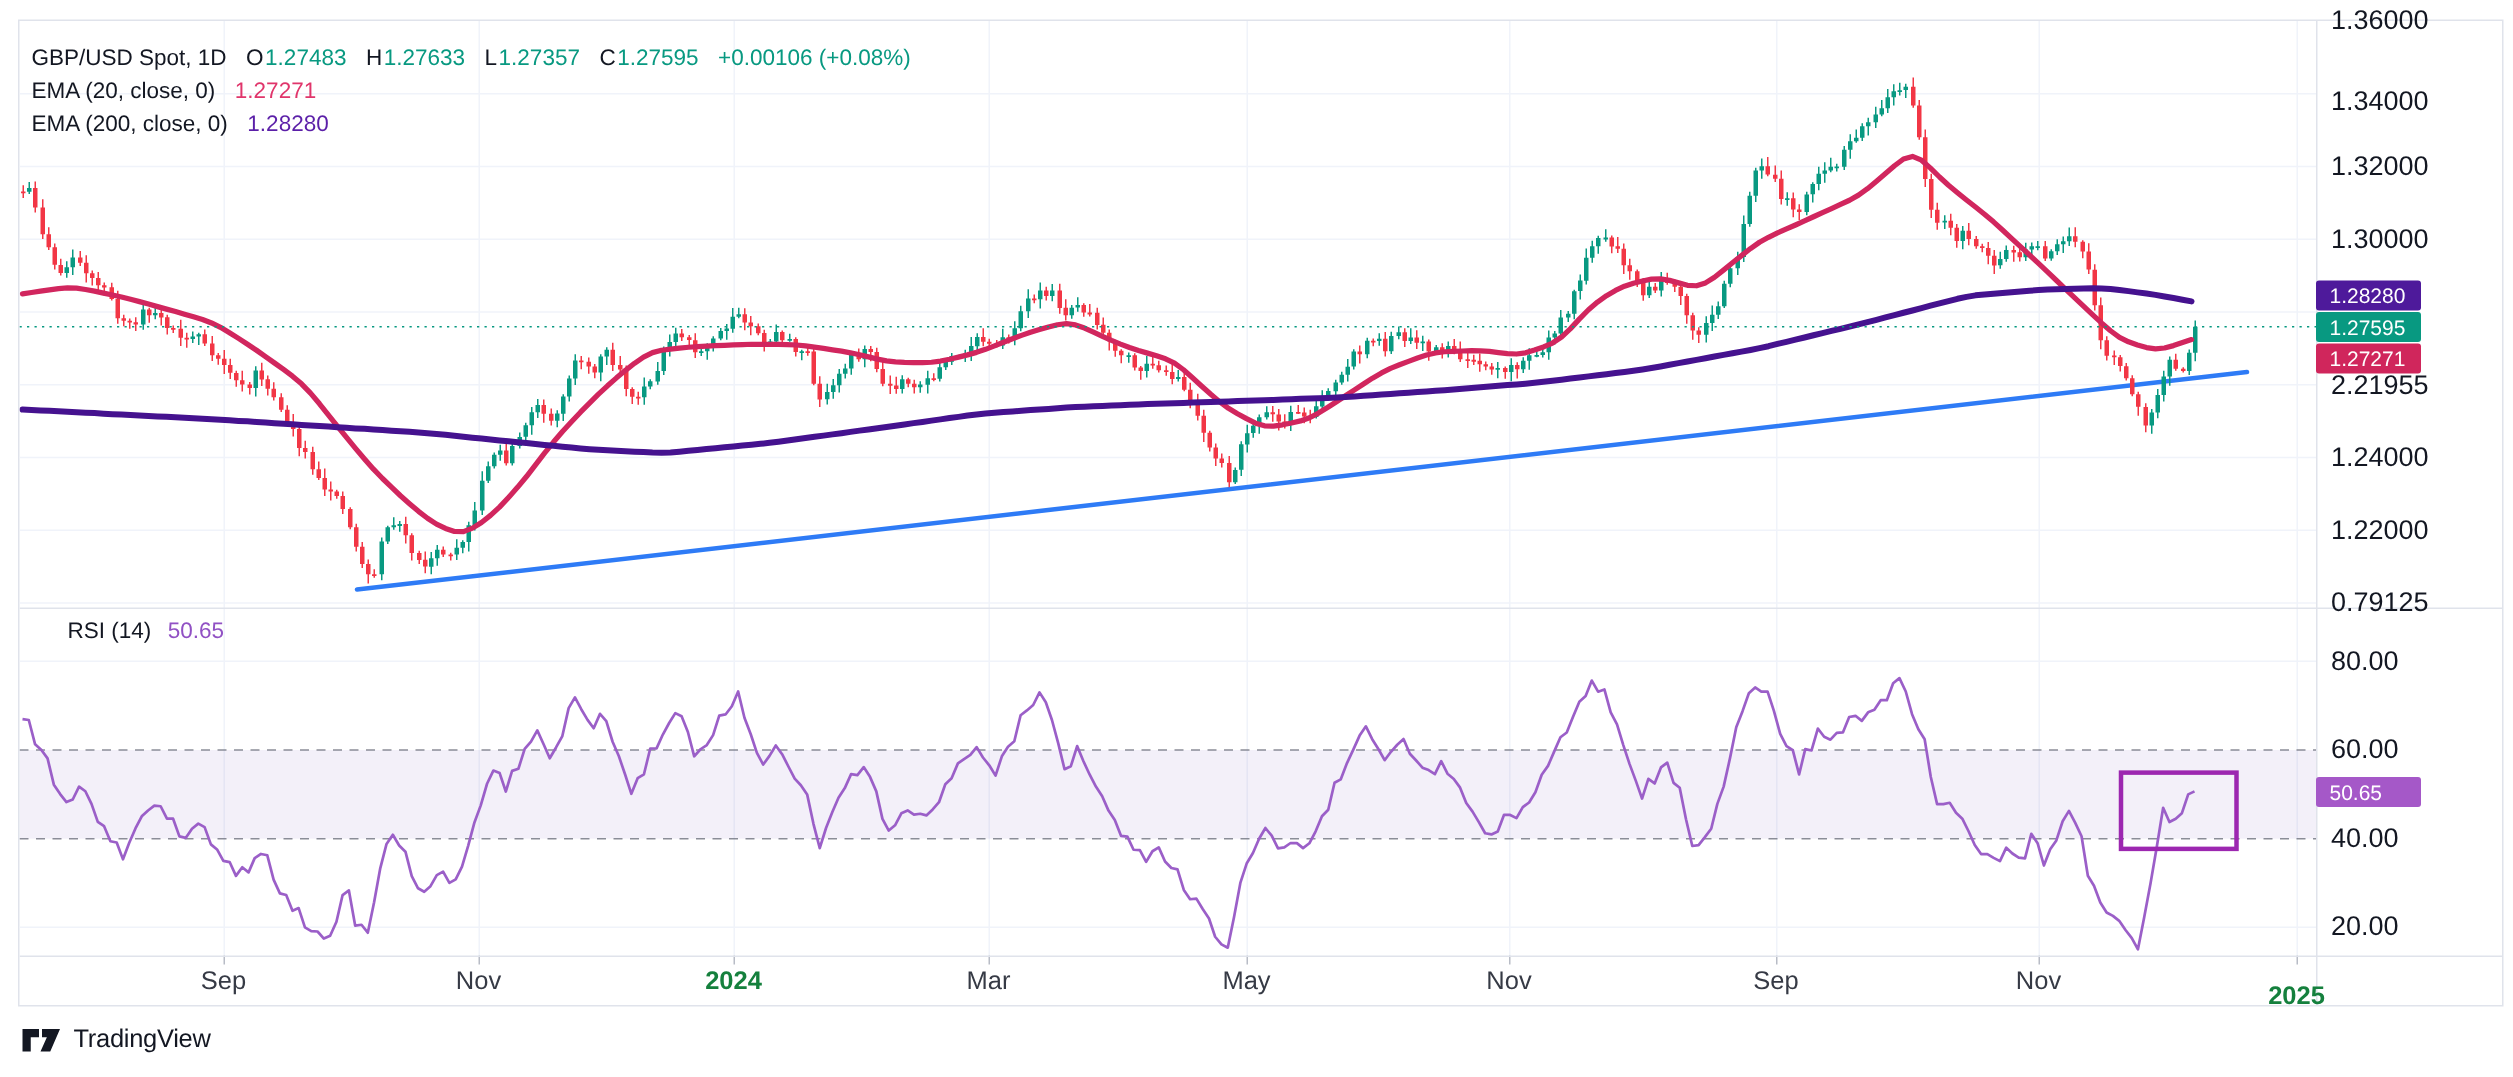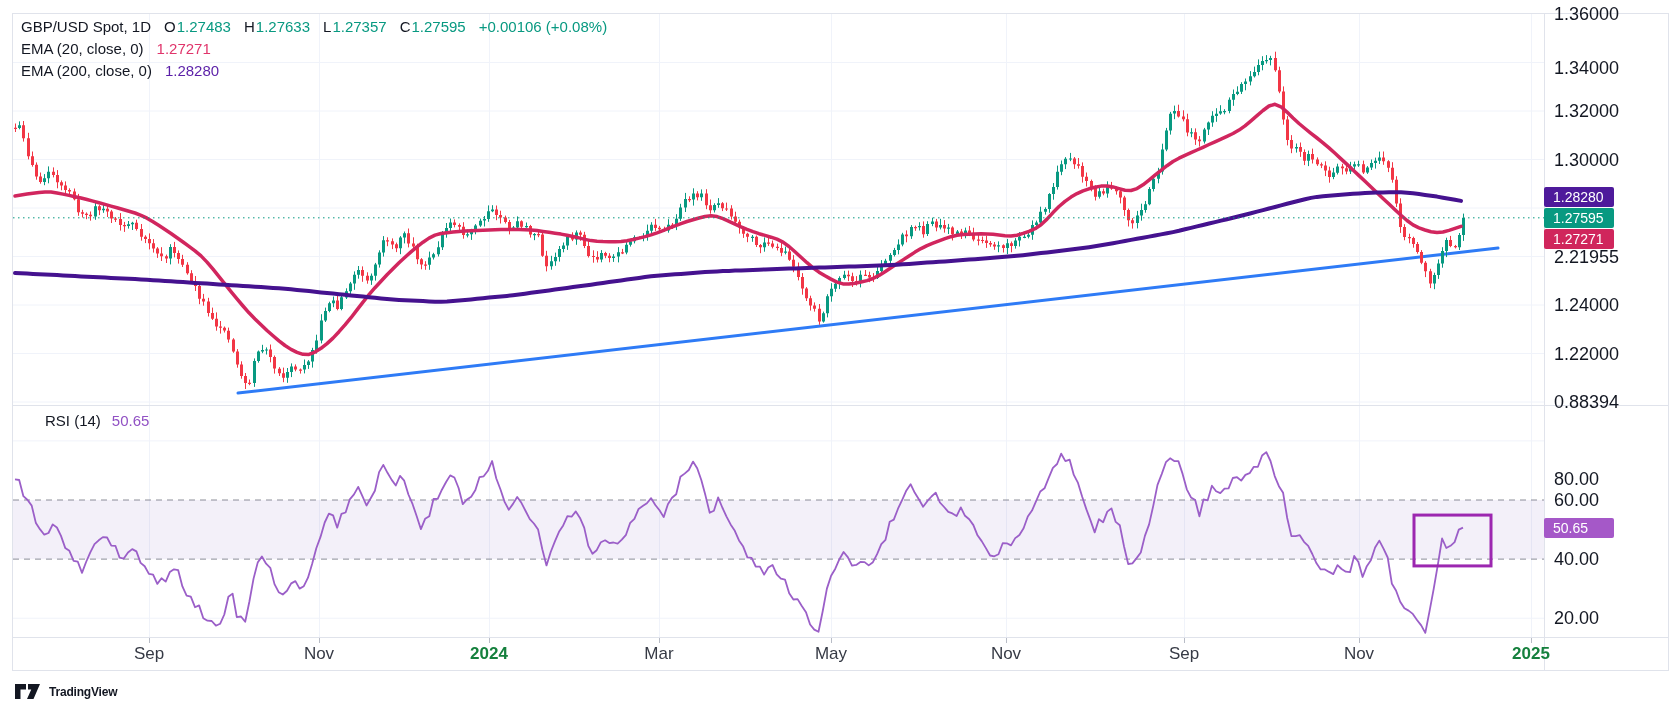--- a/index.html
+++ b/index.html
@@ -1,37 +1,37 @@
 <!DOCTYPE html>
 <html><head>
 <meta charset="utf-8">
 <style>
   html,body{margin:0;padding:0;background:#ffffff;width:1675px;height:718px;overflow:hidden;
     font-family:"Liberation Sans",sans-serif;-webkit-font-smoothing:antialiased;}
   .widget{position:absolute;left:12px;top:13px;width:1655px;height:656px;box-sizing:content-box;
     border:1px solid #e0e3eb;background:#fff;}
   #plot-svg{position:absolute;left:0;top:0;}
-  .legend{position:absolute;left:8px;top:2px;z-index:6;font-size:15px;color:#131722;line-height:22px;}
+  .legend{position:absolute;left:8px;top:14px;z-index:6;font-size:15px;color:#131722;line-height:22px;}
   .legend .row{display:flex;align-items:center;gap:13px;white-space:nowrap;}
   .legend .pair{display:flex;gap:1px;}
   .legend .k{color:#131722;}
   .v-teal{color:#089981;}
   .v-crimson{color:#e0356b;}
   .v-purple{color:#5b1fa8;}
   .v-rsi{color:#9151c4;}
   .rsi-legend{position:absolute;left:8px;z-index:6;font-size:15px;color:#131722;display:flex;gap:11px;white-space:nowrap;}
   .price-axis{position:absolute;top:0;height:656px;z-index:5;}
   .axis-tick{position:absolute;left:10px;transform:translateY(-50%);font-size:18px;color:#131722;white-space:nowrap;}
   .axis-badge{position:absolute;left:0;width:70px;height:20px;border-radius:2px;color:#fff;
     font-size:14px;line-height:20px;padding-left:9px;box-sizing:border-box;white-space:nowrap;}
   .time-axis{position:absolute;left:0;z-index:5;}
   .time-tick{position:absolute;top:7px;transform:translateX(-50%);font-size:17px;color:#363a45;white-space:nowrap;}
   .time-tick.bold{font-weight:700;color:#15803d;}
   .footer{position:absolute;left:14px;top:683px;display:flex;align-items:center;gap:8px;z-index:2;}
-  .footer .brand{font-size:12px;font-weight:700;color:#131722;letter-spacing:-0.2px;text-align:right;}
+  .footer .brand{font-size:17px;font-weight:400;color:#131722;letter-spacing:-0.2px;text-align:right;}
 </style>
 </head>
 <body>
 
 <div class="widget">
   <svg id="plot-svg" width="1655" height="656" viewBox="0 0 1655 656">
       <line x1="136.5" y1="0" x2="136.5" y2="623" stroke="#f0f3fa" stroke-width="1"></line>
       <line x1="136.5" y1="623" x2="136.5" y2="629" stroke="#b8bcc6" stroke-width="1"></line>
       <line x1="306.5" y1="0" x2="306.5" y2="623" stroke="#f0f3fa" stroke-width="1"></line>
       <line x1="306.5" y1="623" x2="306.5" y2="629" stroke="#b8bcc6" stroke-width="1"></line>
@@ -114,40 +114,40 @@
   </div>
 
   <div class="price-axis" id="price-axis" style="left: 1531px; width: 124px;">
       <div class="axis-tick" style="top: 0px;">1.36000</div>
       <div class="axis-tick" style="top: 54px;">1.34000</div>
       <div class="axis-tick" style="top: 97px;">1.32000</div>
       <div class="axis-tick" style="top: 145.5px;">1.30000</div>
       <div class="axis-tick" style="top: 242.5px;">2.21955</div>
       <div class="axis-tick" style="top: 291px;">1.24000</div>
       <div class="axis-tick" style="top: 339.5px;">1.22000</div>
-      <div class="axis-tick" style="top: 388px;">0.88394</div>
-      <div class="axis-tick" style="top: 426.88px; margin-top: 38px;">80.00</div>
+      <div class="axis-tick" style="top: 388px;">0.79125</div>
+      <div class="axis-tick" style="top: 426.88px;">80.00</div>
       <div class="axis-tick" style="top: 486px;">60.00</div>
       <div class="axis-tick" style="top: 545.12px;">40.00</div>
       <div class="axis-tick" style="top: 604.24px;">20.00</div>
       <div class="axis-badge" style="background: rgb(78, 26, 155); top: 172.821px;">1.28280</div>
       <div class="axis-badge" style="background: rgb(8, 153, 129); top: 193.821px;">1.27595</div>
       <div class="axis-badge" style="background: rgb(208, 38, 92); top: 214.821px;">1.27271</div>
       <div class="axis-badge" style="background: rgb(165, 88, 200); top: 503.639px;">50.65</div>
     </div>
   <div class="time-axis" id="time-axis" style="top: 623px; width: 1531px; height: 33px;">
       <div class="time-tick" style="left: 136px;">Sep</div>
       <div class="time-tick" style="left: 306px;">Nov</div>
       <div class="time-tick bold" style="left: 476px;">2024</div>
       <div class="time-tick" style="left: 646px;">Mar</div>
       <div class="time-tick" style="left: 818px;">May</div>
       <div class="time-tick" style="left: 993px;">Nov</div>
       <div class="time-tick" style="left: 1171px;">Sep</div>
       <div class="time-tick" style="left: 1346px;">Nov</div>
-      <div class="time-tick bold" style="left: 1518px;">2025</div>
+      <div class="time-tick bold" style="left: 1518px; margin-top: 10px;">2025</div>
     </div>
 </div>
 
 <div class="footer">
   <svg width="27" height="17" viewBox="0 0 54 34">
     <path d="M2 2 h22 v11 H13 v19 H2 Z" fill="#131722"></path>
     <path d="M28 2 h24 L39 32 H26 l8.5-19 H28 Z" fill="#131722"></path>
   </svg>
   <span class="brand">TradingView</span>
 </div>

